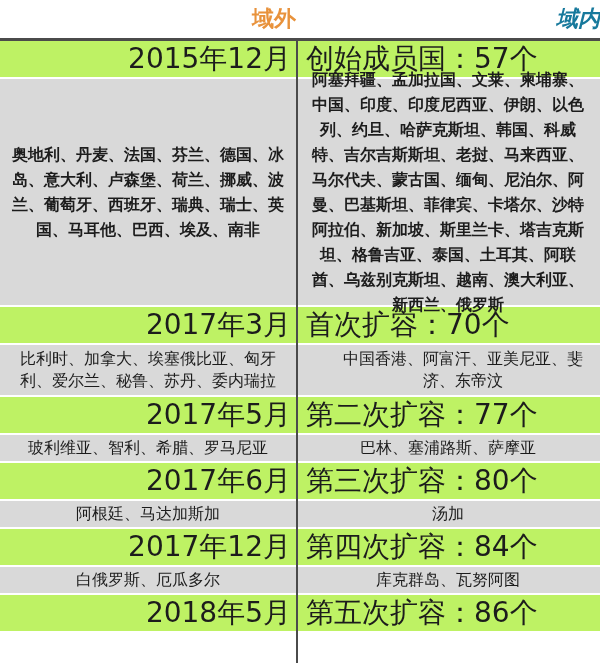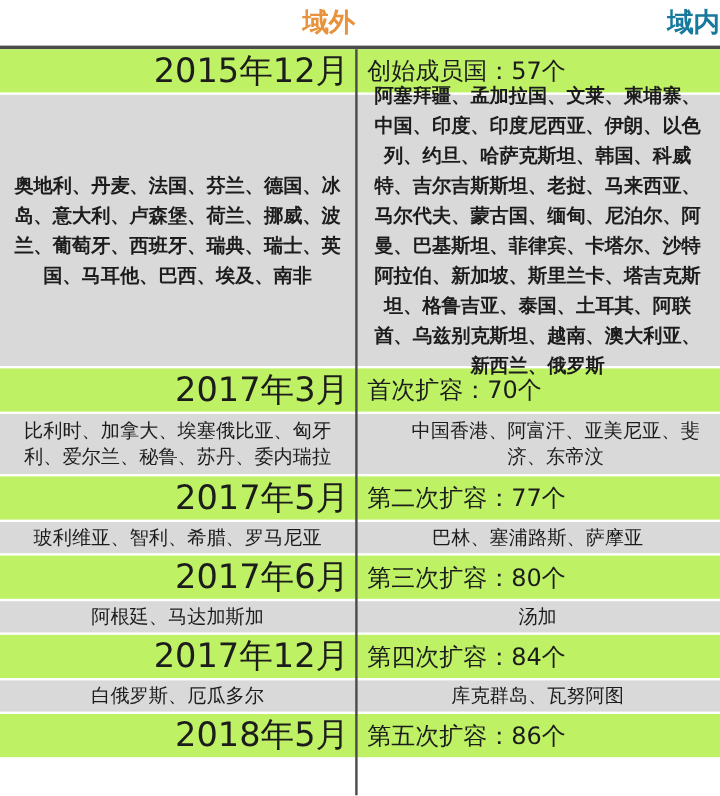--- a/index.html
+++ b/index.html
@@ -2,31 +2,31 @@
 <html><head>
 <meta charset="utf-8">
 <style>
   html, body { margin: 0; padding: 0; background: #ffffff; }
   body { font-family: "DejaVu Sans", "Liberation Sans", sans-serif; color: #1c1c1c; }
   .page { width: 600px; height: 663px; background: #ffffff; overflow: hidden; }
 
   .header-row { display: flex; height: 38px; align-items: center; background: #ffffff; }
   .hdr { font-size: 22px; font-weight: bold; text-align: right; }
   .hdr-left  { width: 296px; color: #E8923C; }
-  .hdr-right { flex: 1; color: #17799C; }
+  .hdr-right { flex: 1; color: #17799C; font-style: italic; }
 
   .table { position: relative; border-top: 3px solid #4b4b4b; border-bottom: 3px solid #4b4b4b; }
   .vdivider { position: absolute; left: 296px; top: 0; bottom: 0; width: 2px; background: #4b4b4b; z-index: 2; }
 
   .row { display: flex; margin-bottom: 2px; }
   .row:last-child { margin-bottom: 0; margin-top: 36px; }
 
   .date-row { background: #bef264; height: 36px; }
   .date-cell { width: 296px; box-sizing: border-box; text-align: right; font-size: 28px; line-height: 36px; padding-right: 5px; white-space: nowrap; overflow: hidden; }
-  .title-cell { flex: 1; box-sizing: border-box; padding-left: 10px; font-size: 20px; line-height: 36px; white-space: nowrap; overflow: hidden; }
+  .title-cell { flex: 1; box-sizing: border-box; padding-left: 10px; font-size: 28px; line-height: 36px; white-space: nowrap; overflow: hidden; }
 
   .members-row { background: #D9D9D9; font-size: 16px; }
   .members-cell { box-sizing: border-box; display: flex; align-items: center; justify-content: center; text-align: center; line-height: 22px; padding: 2px 8px; }
   .members-left  { width: 296px; }
   .members-right { flex: 1; }
 
   .h-tall { height: 226px; }
   .h-tall .members-cell { line-height: 25px; padding: 2px 10px; font-weight: bold; }
   .h-2 { min-height: 50px; gap: 30px; }
   .h-1 { min-height: 26px; }

